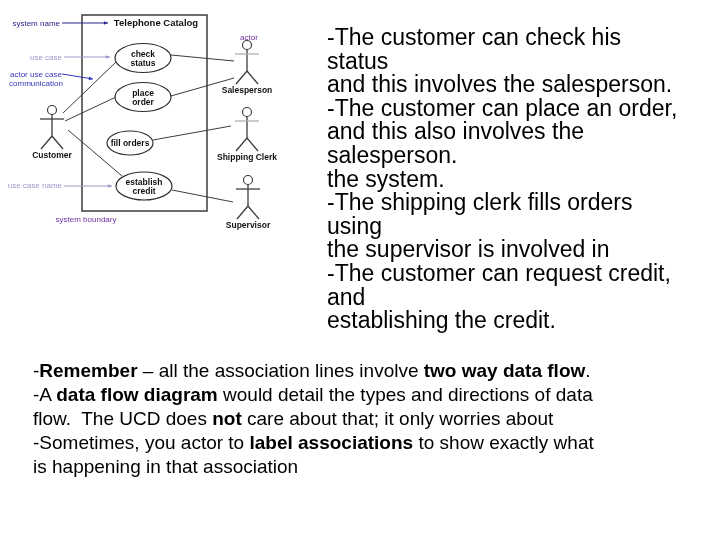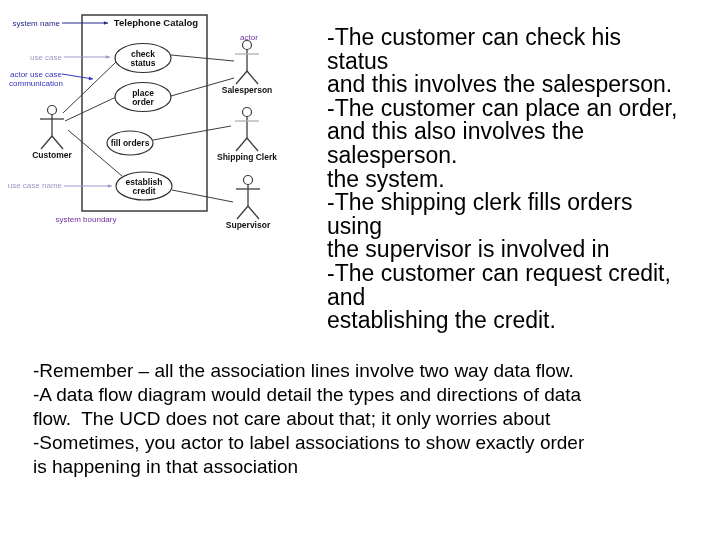--- a/index.html
+++ b/index.html
@@ -10,21 +10,21 @@
   .diagram-svg{position:absolute;left:0;top:0;}
   .right-text{
     position:absolute;left:327px;top:26px;width:360px;
     font-size:23px;line-height:23.6px;color:#000;
   }
   .bottom-text{
     position:absolute;left:33px;top:359px;width:670px;
     font-size:19px;line-height:24px;color:#000;
   }
   .txt-line{white-space:pre-wrap;}
-  .txt-line b{font-weight:normal;}
+  .txt-line b{font-weight:bold;}
 </style>
 </head>
 <body>
 
 <div class="slide">
   <svg class="diagram-svg" width="300" height="250" viewBox="0 0 300 250">
       <rect x="82" y="15" width="125" height="196" fill="none" stroke="#3d3d3d" stroke-width="1.5"></rect>
       <line x1="63" y1="113" x2="116" y2="62" stroke="#3d3d3d" stroke-width="1"></line>
       <line x1="65" y1="121" x2="116" y2="97" stroke="#3d3d3d" stroke-width="1"></line>
       <line x1="68" y1="130" x2="122" y2="176" stroke="#3d3d3d" stroke-width="1"></line>
@@ -99,16 +99,16 @@
       <div class="txt-line">the system.</div>
       <div class="txt-line">-The shipping clerk fills orders using</div>
       <div class="txt-line">the supervisor is involved in</div>
       <div class="txt-line">-The customer can request credit, and</div>
       <div class="txt-line">establishing the credit.</div>
     </div>
   <div class="bottom-text">
       <div class="txt-line"><span>-</span><b>Remember</b><span> – all the association lines involve </span><b>two way data flow</b><span>.</span></div>
       <div class="txt-line"><span>-A </span><b>data flow diagram</b><span> would detail the types and directions of data</span></div>
       <div class="txt-line"><span>flow.  The UCD does </span><b>not</b><span> care about that; it only worries about</span></div>
-      <div class="txt-line"><span>-Sometimes, you actor to </span><b>label associations</b><span> to show exactly order</span></div>
+      <div class="txt-line"><span>-Sometimes, you actor to </span><b>label associations</b><span> to show exactly what</span></div>
       <div class="txt-line"><span>is happening in that association</span></div>
     </div>
 </div>
 
 </body></html>

